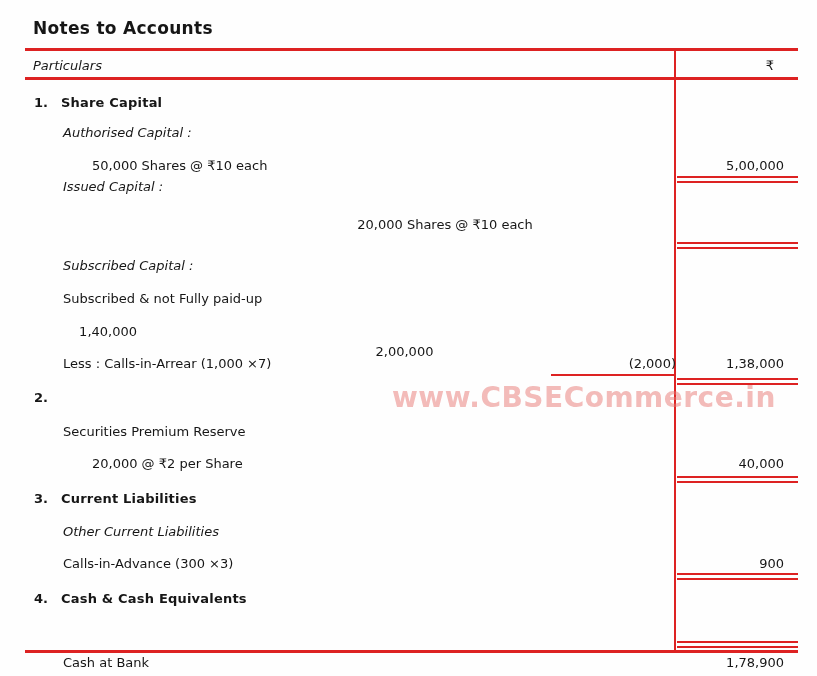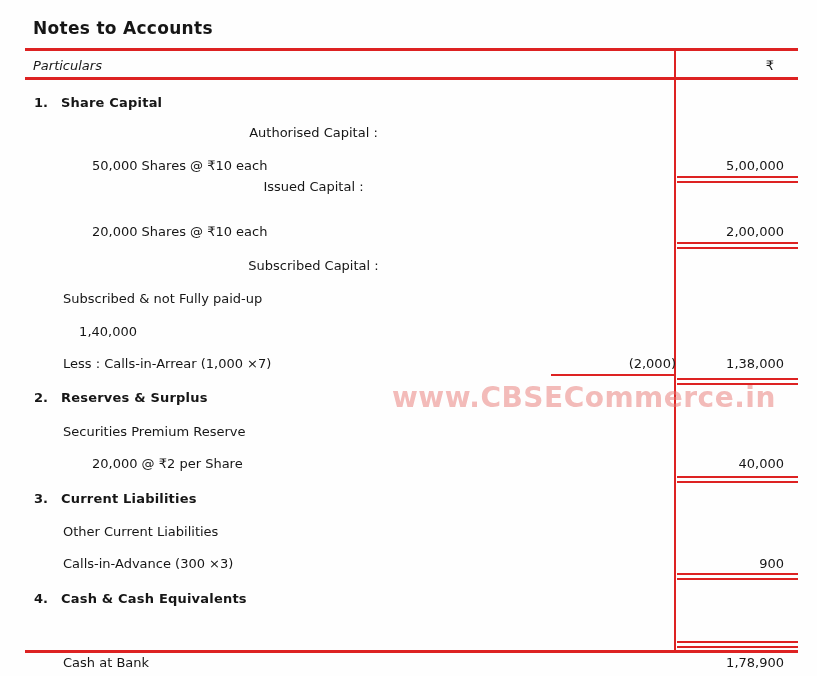--- a/index.html
+++ b/index.html
@@ -20,21 +20,21 @@
     border-top:2px solid #dd2222; border-bottom:2px solid #dd2222; z-index:1;
   }
   
   .row {
     position:absolute; left:25px; width:773px; height:28px;
     display:flex; align-items:center; font-size:13px; z-index:2;
   }
   .num { width:27px; padding-left:9px; font-weight:700; flex:0 0 auto; box-sizing:content-box; }
   .lbl { flex:1 1 auto; white-space:nowrap; }
   .sec .lbl { font-weight:700; letter-spacing:.2px; }
-  .ital .lbl { padding-left:38px;text-align:center; }
+  .ital .lbl { font-style:italic; padding-left:38px; }
   .i1 .lbl { padding-left:38px; }
   .i2 .lbl { padding-left:67px; }
   .hdr .lbl { font-style:italic; padding-left:8px; }
   .mid { flex:0 0 112px; text-align:right; white-space:nowrap; }
   .amt { flex:0 0 122px; text-align:right; padding-right:14px; box-sizing:border-box; white-space:nowrap; }
   .hdr .amt { padding-right:24px; }
   .watermark {
     position:absolute; left:392px; top:381px; z-index:1;
     font-size:28px; font-weight:700; letter-spacing:.5px;
     color:rgba(232,120,116,0.5); white-space:nowrap;
@@ -79,21 +79,21 @@
     <span class="amt">5,00,000</span>
   </div>
   <div class="drule" style="top:176px;"></div>
 
   <div class="row ital" style="top:172px;">
     <span class="lbl">Issued Capital :</span>
     <span class="mid"></span>
       <span class="amt"></span>
   </div>
 
-  <div class="row i2" style="top:217px;">
+  <div class="row i2" style="top:217px;flex-direction:column;">
     <span class="lbl">20,000 Shares @ ₹10 each</span>
     <span class="mid"></span>
     <span class="amt">2,00,000</span>
   </div>
   <div class="drule" style="top:242px;"></div>
 
   <div class="row ital" style="top:251px;">
     <span class="lbl">Subscribed Capital :</span>
     <span class="mid"></span>
       <span class="amt"></span>
@@ -113,21 +113,20 @@
   <div class="row i1" style="top:349px;">
     <span class="lbl">Less : Calls-in-Arrear (1,000 ×7)</span>
     <span class="mid">(2,000)</span>
     <span class="amt">1,38,000</span>
   </div>
   <div class="srule" style="left:551px; top:374px; width:123px;"></div>
   <div class="drule" style="top:378px;"></div>
 
   <div class="row sec" style="top:383px;">
     <span class="num">2.</span>
-    <span class="lbl">Reserves &amp; Surplus</span>
     <span class="mid"></span>
       <span class="amt"></span>
   </div>
 
   <div class="row i1" style="top:417px;">
     <span class="lbl">Securities Premium Reserve</span>
     <span class="mid"></span>
       <span class="amt"></span>
   </div>
 
@@ -138,21 +137,21 @@
   </div>
   <div class="drule" style="top:476px;"></div>
 
   <div class="row sec" style="top:484px;">
     <span class="num">3.</span>
     <span class="lbl">Current Liabilities</span>
     <span class="mid"></span>
       <span class="amt"></span>
   </div>
 
-  <div class="row i1" style="top:517px;">
+  <div class="row i1" style="top:517px;font-style:italic;">
     <span class="lbl">Other Current Liabilities</span>
     <span class="mid"></span>
       <span class="amt"></span>
   </div>
 
   <div class="row i1" style="top:549px;">
     <span class="lbl">Calls-in-Advance (300 ×3)</span>
     <span class="mid"></span>
     <span class="amt">900</span>
   </div>

